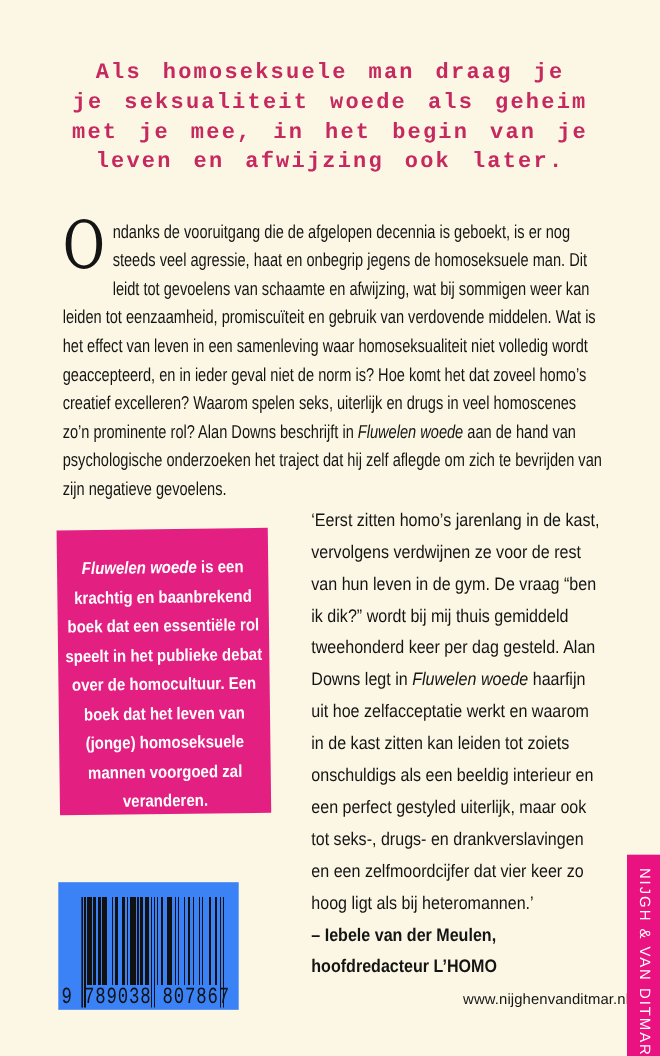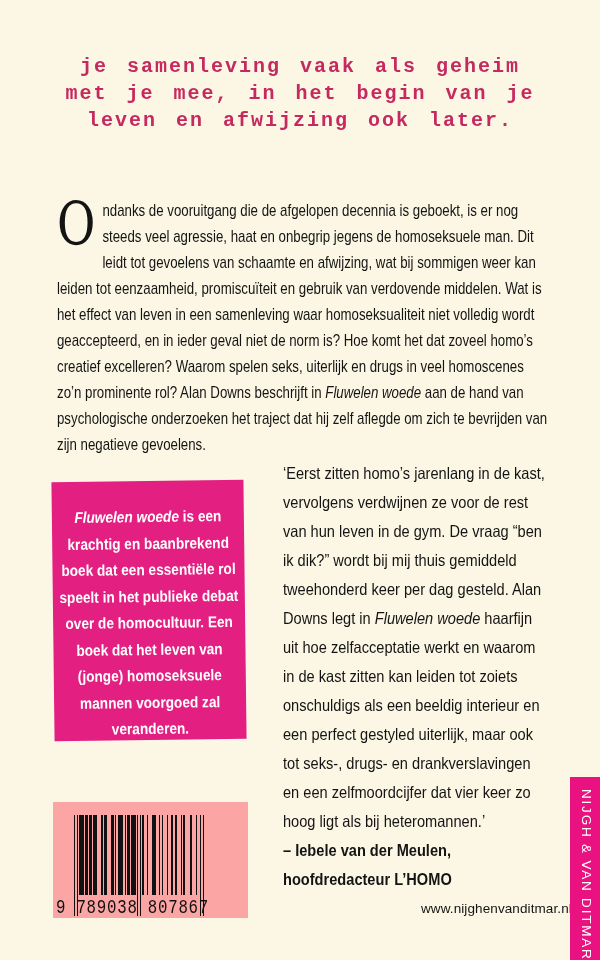--- a/index.html
+++ b/index.html
@@ -41,22 +41,22 @@
   }
   
   .quote{
     position:absolute;left:283px;top:459px;width:300px;
     transform:scaleX(0.885);transform-origin:left top;
     font-size:16.5px;line-height:29px;
   }
   .attr{font-weight:700;}
   
   .barcode-box{
-    position:absolute;left:53px;top:802px;width:195px;height:116px;
-    background:#fca5a5;
+    position:absolute;left:53px;top:802px;width:164px;height:116px;
+    background:#3b82f6;
   }
   .barcode-box svg{position:absolute;left:21px;top:13px;display:block;}
   .barcode-digits{
     position:absolute;left:3px;top:94px;width:210px;
     transform:scaleX(0.75);transform-origin:left top;
     font-family:"Liberation Mono",monospace;font-size:21px;
     letter-spacing:1px;color:#111;white-space:nowrap;
   }
   
   .website{
@@ -74,21 +74,22 @@
     white-space:nowrap;color:#ffffff;
     font-size:13.5px;letter-spacing:1.8px;font-weight:400;
   }
 </style>
 </head>
 <body>
 
 <div class="cover">
 
   <div class="tagline">
-    <div>je samenleving vaak als geheim</div>
+    <div>Als homoseksuele man draag je</div>
+    <div>je seksualiteit woede als geheim</div>
     <div>met je mee, in het begin van je</div>
     <div>leven en afwijzing ook later.</div>
   </div>
 
   <div class="intro">
     <span class="dropcap">O</span><span>ndanks de vooruitgang die de afgelopen decennia is geboekt, is er nog steeds veel agressie, haat en onbegrip jegens de homoseksuele man. Dit leidt tot gevoelens van schaamte en afwijzing, wat bij sommigen weer kan leiden tot eenzaamheid, promiscuïteit en gebruik van verdovende middelen. Wat is het effect van leven in een samenleving waar homoseksualiteit niet volledig wordt geaccepteerd, en in ieder geval niet de norm is? Hoe komt het dat zoveel homo’s creatief excelleren? Waarom spelen seks, uiterlijk en drugs in veel homoscenes zo’n prominente rol? Alan Downs beschrijft in </span><span class="ital">Fluwelen woede</span><span> aan de hand van psychologische onderzoeken het traject dat hij zelf aflegde om zich te bevrijden van zijn negatieve gevoelens.</span>
   </div>
 
   <div class="blurb">
     <div class="blurb-inner">

